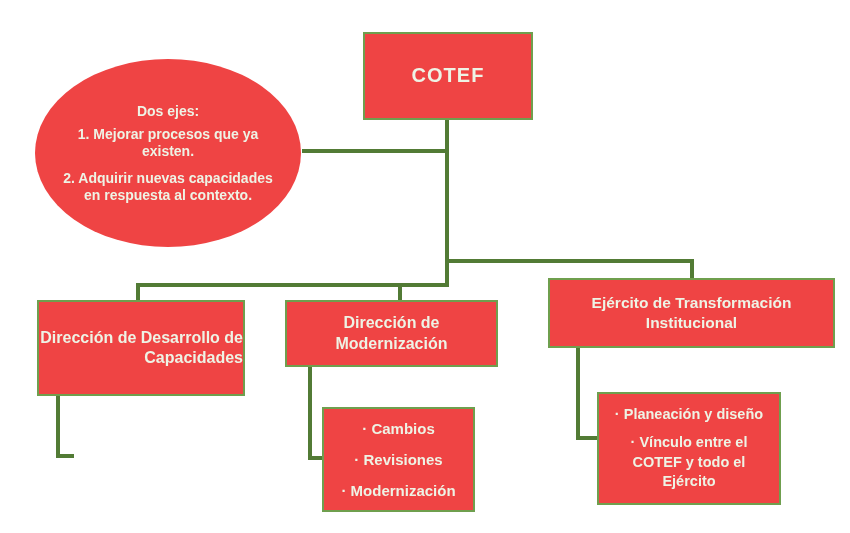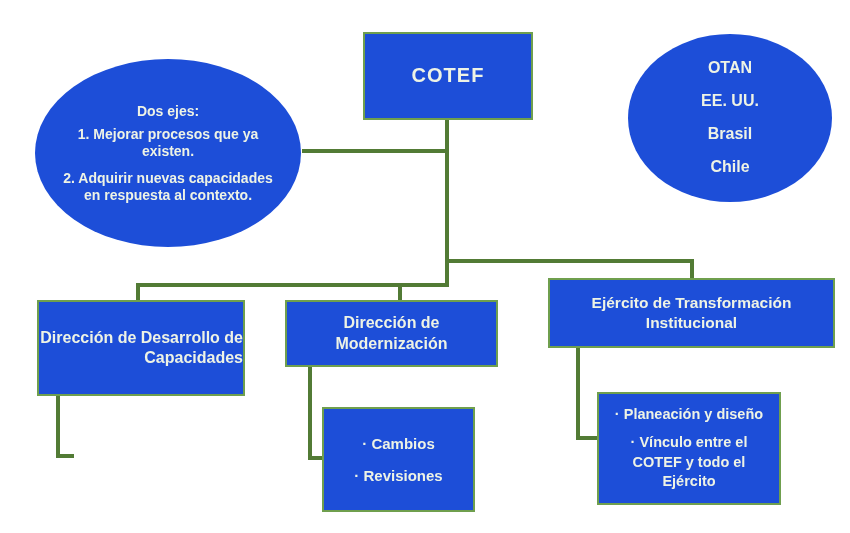--- a/index.html
+++ b/index.html
@@ -10,21 +10,21 @@
   }
   .canvas {
     position: relative;
     width: 850px;
     height: 533px;
     background: #ffffff;
     overflow: hidden;
   }
   .node {
     position: absolute;
-    background: #1d4ed8;
+    background: #ef4444;
     border: 2px solid #6f9f4e;
     color: #eef3e5;
     font-weight: bold;
     display: flex;
     flex-direction: column;
     align-items: center;
     justify-content: center;
     text-align: center;
     box-sizing: border-box;
     line-height: 1.28;
@@ -77,39 +77,34 @@
   <div class="node cotef">
     <span>COTEF</span>
   </div>
 
   <div class="node ellipse ell-left">
     <div class="para title">Dos ejes:</div>
     <div class="para">1. Mejorar procesos que ya existen.</div>
     <div class="para">2. Adquirir nuevas capacidades en respuesta al contexto.</div>
   </div>
 
-  <div class="node ellipse ell-right">
-    <div class="ref-line">OTAN</div>
-    <div class="ref-line">EE. UU.</div>
-    <div class="ref-line">Brasil</div>
-    <div class="ref-line">Chile</div>
-  </div>
 
   <div class="node dir1">
     <span>Dirección de Desarrollo de Capacidades</span>
   </div>
   <div class="node dir2">
     <span>Dirección de Modernización</span>
   </div>
   <div class="node dir3">
     <span>Ejército de Transformación Institucional</span>
   </div>
 
   <div class="node sub2">
     <div class="bullet">· Cambios</div>
     <div class="bullet">· Revisiones</div>
+    <div class="bullet">· Modernización</div>
   </div>
   <div class="node sub3">
     <div class="bullet">· Planeación y diseño</div>
     <div class="bullet">· Vínculo entre el COTEF y todo el Ejército</div>
   </div>
 
 </div>
 
 </body></html>

